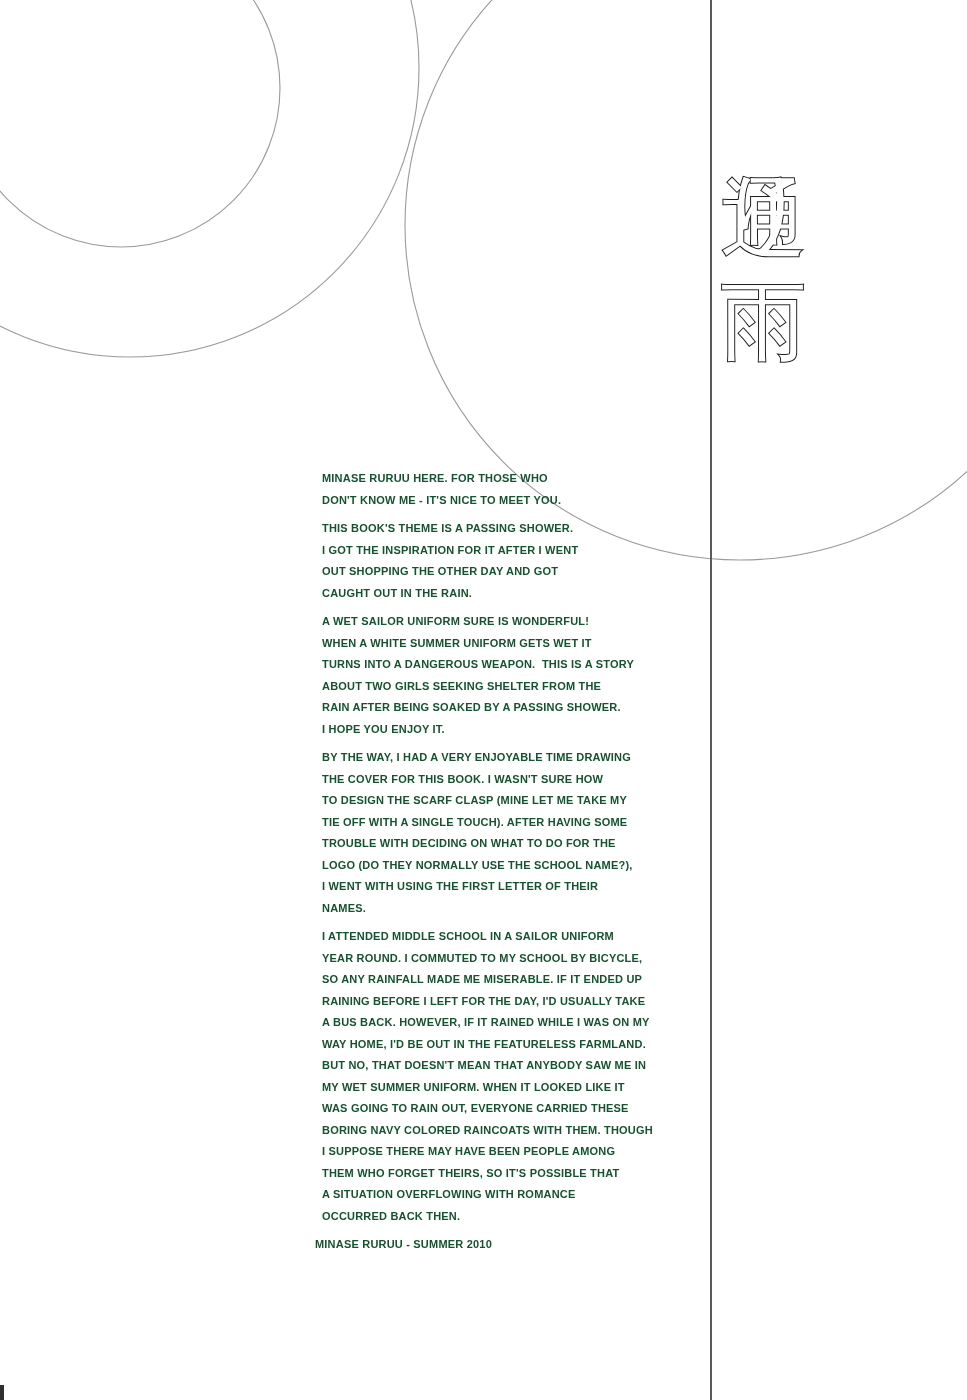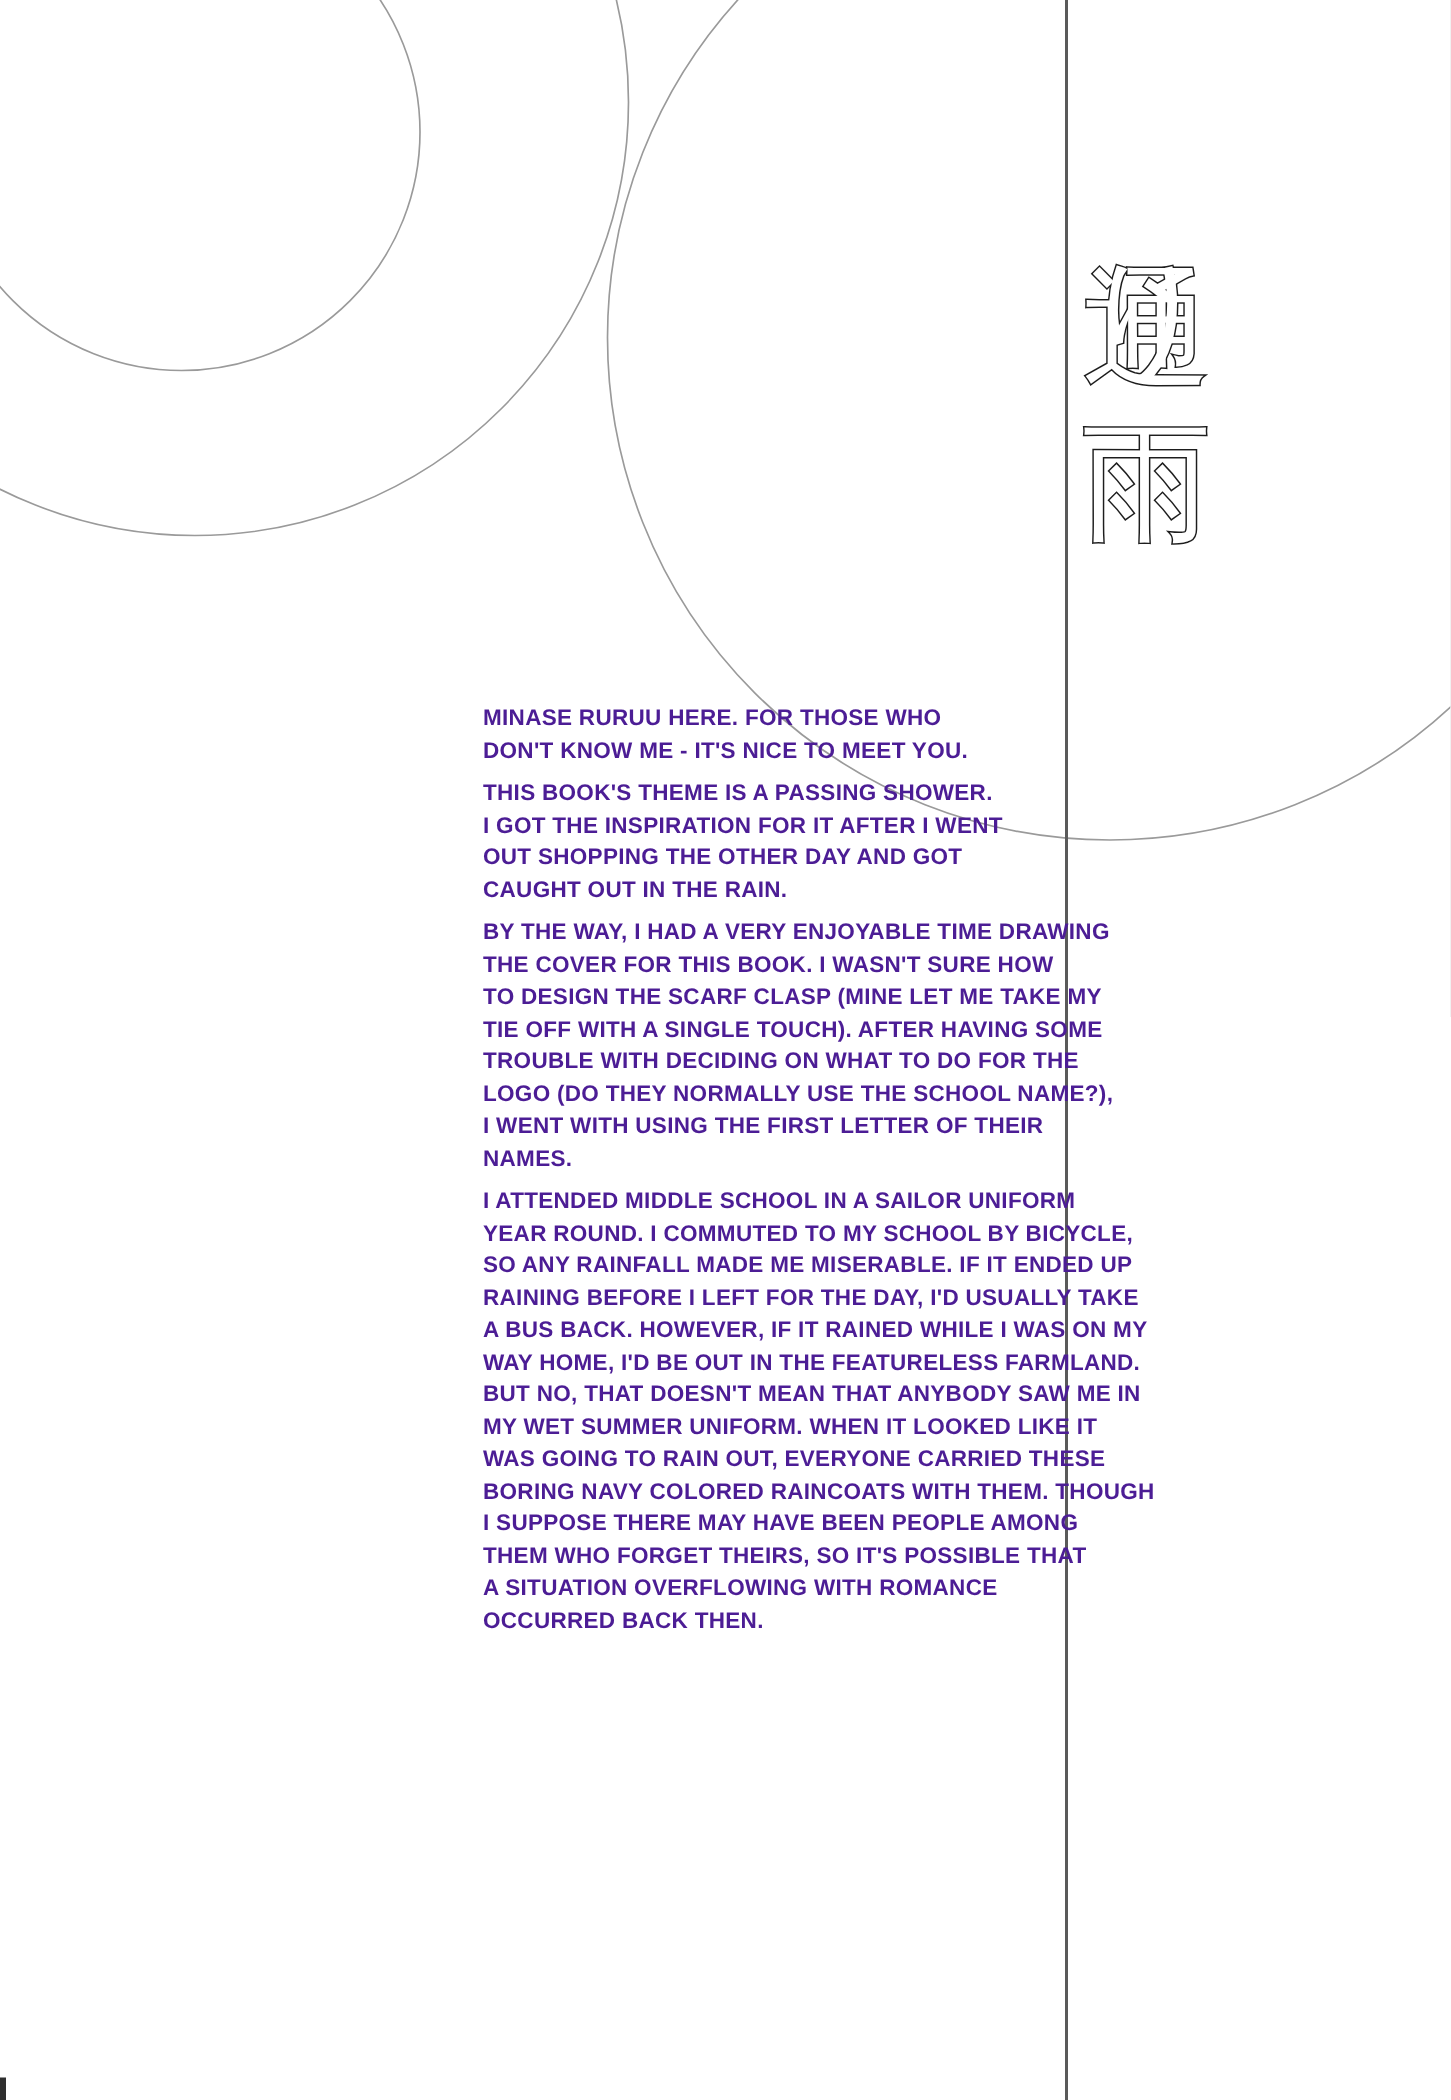--- a/index.html
+++ b/index.html
@@ -31,25 +31,25 @@
     -webkit-text-stroke:2px #1d1d1d;
     paint-order:stroke fill;
   }
   .text-col {
     position:absolute;
     left:322px; top:468px;
     width:400px;
   }
   .para {
     margin:0 0 7px 0;
-    font-size:15px;
+    font-size:11px;
     line-height:21.5px;
     font-weight:700;
     letter-spacing:0.2px;
-    color:#4c1d95;
+    color:#14532d;
     white-space:pre;
   }
   .signature { margin-left:-7px; margin-bottom:0; }
   .corner-mark {
     position:absolute;
     left:0; bottom:0;
     width:4px; height:15px;
     background:#2f2f2f;
   }
 </style>
@@ -68,20 +68,26 @@
 
   <div class="title-vertical">通り雨</div>
 
   <div class="text-col">
     <p class="para">MINASE RURUU HERE. FOR THOSE WHO
 DON'T KNOW ME - IT'S NICE TO MEET YOU.</p>
     <p class="para">THIS BOOK'S THEME IS A PASSING SHOWER.
 I GOT THE INSPIRATION FOR IT AFTER I WENT
 OUT SHOPPING THE OTHER DAY AND GOT
 CAUGHT OUT IN THE RAIN.</p>
+    <p class="para">A WET SAILOR UNIFORM SURE IS WONDERFUL!
+WHEN A WHITE SUMMER UNIFORM GETS WET IT
+TURNS INTO A DANGEROUS WEAPON.  THIS IS A STORY
+ABOUT TWO GIRLS SEEKING SHELTER FROM THE
+RAIN AFTER BEING SOAKED BY A PASSING SHOWER.
+I HOPE YOU ENJOY IT.</p>
     <p class="para">BY THE WAY, I HAD A VERY ENJOYABLE TIME DRAWING
 THE COVER FOR THIS BOOK. I WASN'T SURE HOW
 TO DESIGN THE SCARF CLASP (MINE LET ME TAKE MY
 TIE OFF WITH A SINGLE TOUCH). AFTER HAVING SOME
 TROUBLE WITH DECIDING ON WHAT TO DO FOR THE
 LOGO (DO THEY NORMALLY USE THE SCHOOL NAME?),
 I WENT WITH USING THE FIRST LETTER OF THEIR
 NAMES.</p>
     <p class="para">I ATTENDED MIDDLE SCHOOL IN A SAILOR UNIFORM
 YEAR ROUND. I COMMUTED TO MY SCHOOL BY BICYCLE,
@@ -90,17 +96,18 @@
 A BUS BACK. HOWEVER, IF IT RAINED WHILE I WAS ON MY
 WAY HOME, I'D BE OUT IN THE FEATURELESS FARMLAND.
 BUT NO, THAT DOESN'T MEAN THAT ANYBODY SAW ME IN
 MY WET SUMMER UNIFORM. WHEN IT LOOKED LIKE IT
 WAS GOING TO RAIN OUT, EVERYONE CARRIED THESE
 BORING NAVY COLORED RAINCOATS WITH THEM. THOUGH
 I SUPPOSE THERE MAY HAVE BEEN PEOPLE AMONG
 THEM WHO FORGET THEIRS, SO IT'S POSSIBLE THAT
 A SITUATION OVERFLOWING WITH ROMANCE
 OCCURRED BACK THEN.</p>
+    <p class="para signature">MINASE RURUU - SUMMER 2010</p>
   </div>
 
   <div class="corner-mark"></div>
 
 </div>
 
 </body></html>

